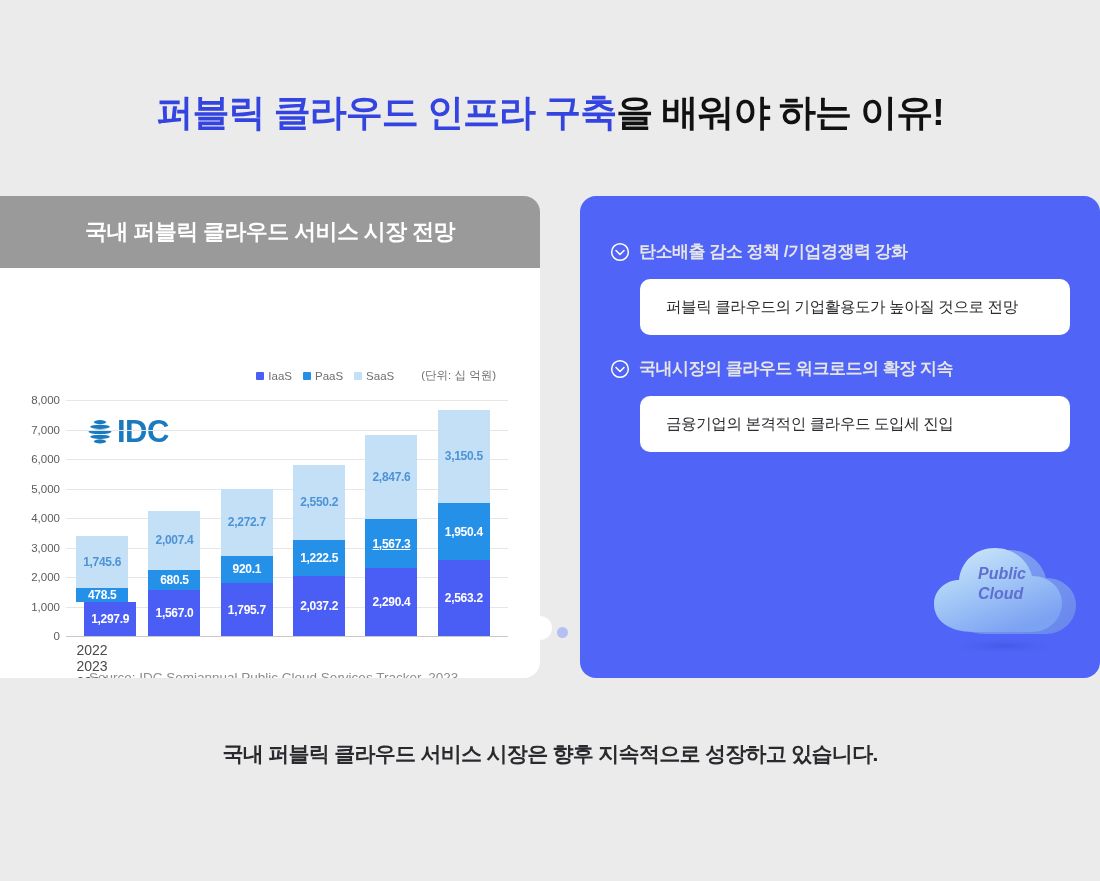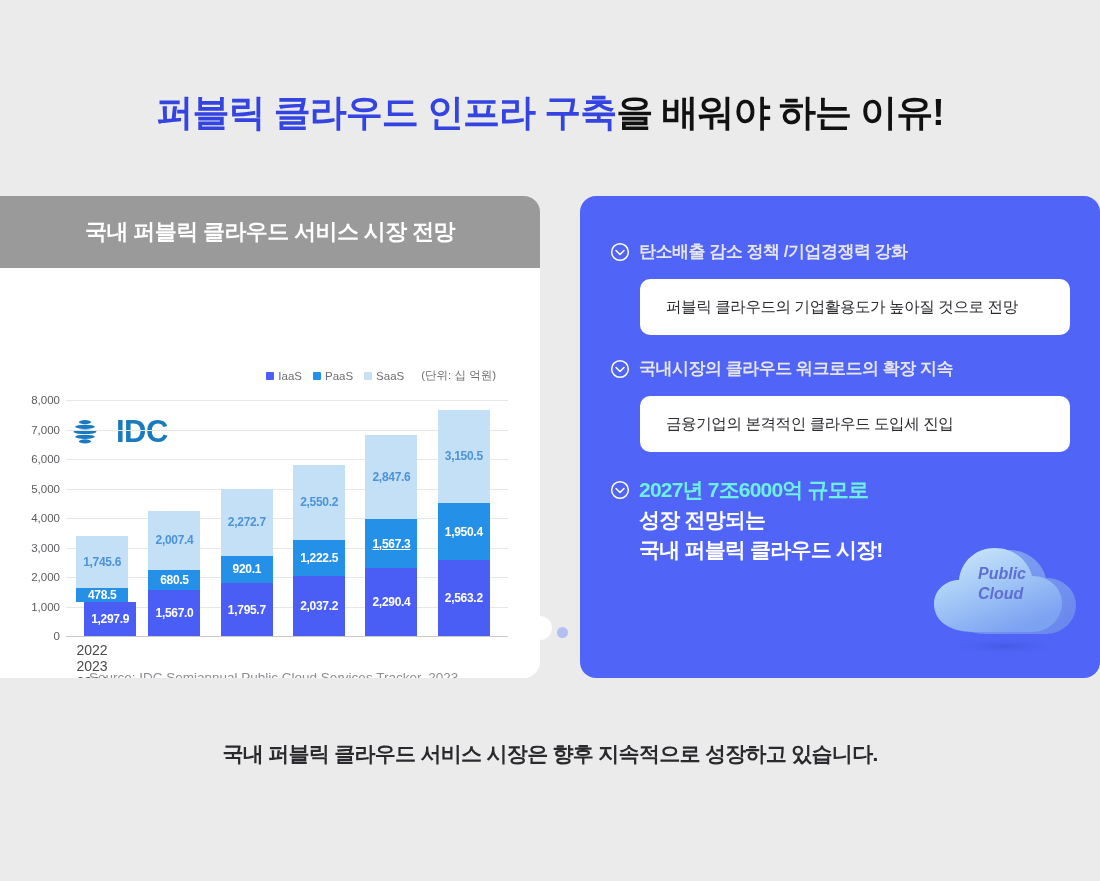--- a/index.html
+++ b/index.html
@@ -76,30 +76,30 @@
     top: 100px;
     display: flex;
     align-items: center;
     gap: 5px;
     font-size: 11.5px;
     color: #6e6e73;
     white-space: nowrap;
   }
   .legend .l-item { display: flex; align-items: center; gap: 4px; margin-right: 6px; }
   .legend .swatch { width: 8px; height: 8px; display: inline-block; border-radius: 1px; }
-  .legend .unit { margin-left: 6px; font-size: 11.5px; color: #6e6e73; }
+  .legend .unit { margin-left: 16px; font-size: 11.5px; color: #6e6e73; }
 
   
   .idc-logo {
     position: absolute;
-    left: 96px;
+    left: 111px;
     top: 148px;
     display: flex;
     align-items: center;
-    gap: 16px;
+    gap: 2px;
   }
   .idc-globe { width: 30px; height: 30px; display: block; }
   .idc-word {
     font-size: 31px;
     font-weight: 700;
     color: #1a7ac0;
     letter-spacing: -0.5px;
     line-height: 1;
     font-family: "Liberation Sans", sans-serif;
   }
@@ -460,31 +460,20 @@
         </svg>
         <span>국내시장의 클라우드 워크로드의 확장 지속</span>
       </div>
       <div class="info-box">
         <span>금융기업의 본격적인 클라우드 도입세 진입</span>
       </div>
     </div>
 
     <div class="gap-2"></div>
 
-    <div class="info-final">
-      <svg class="check-icon final-check" viewBox="0 0 24 24">
-        <circle cx="12" cy="12" r="10" fill="none" stroke="#ffffff" stroke-width="1.8"></circle>
-        <path d="M7.2 10.2 L12 15 L16.8 10.2" fill="none" stroke="#ffffff" stroke-width="1.9" stroke-linecap="round" stroke-linejoin="round"></path>
-      </svg>
-      <div class="final-lines">
-        <div class="mint">2027년 7조6000억 규모로</div>
-        <div>성장 전망되는</div>
-        <div>국내 퍼블릭 클라우드 시장!</div>
-      </div>
-    </div>
 
     <div class="cloud-wrap">
       <svg class="cloud-svg" viewBox="0 0 180 140">
         <defs>
           <linearGradient id="cgrad" x1="0" y1="0" x2="0.6" y2="1">
             <stop offset="0%" stop-color="#d4ecfb"></stop>
             <stop offset="45%" stop-color="#a9cdf7"></stop>
             <stop offset="100%" stop-color="#7ca2f2"></stop>
           </linearGradient>
           <linearGradient id="cgrad2" x1="0" y1="0" x2="1" y2="1">

